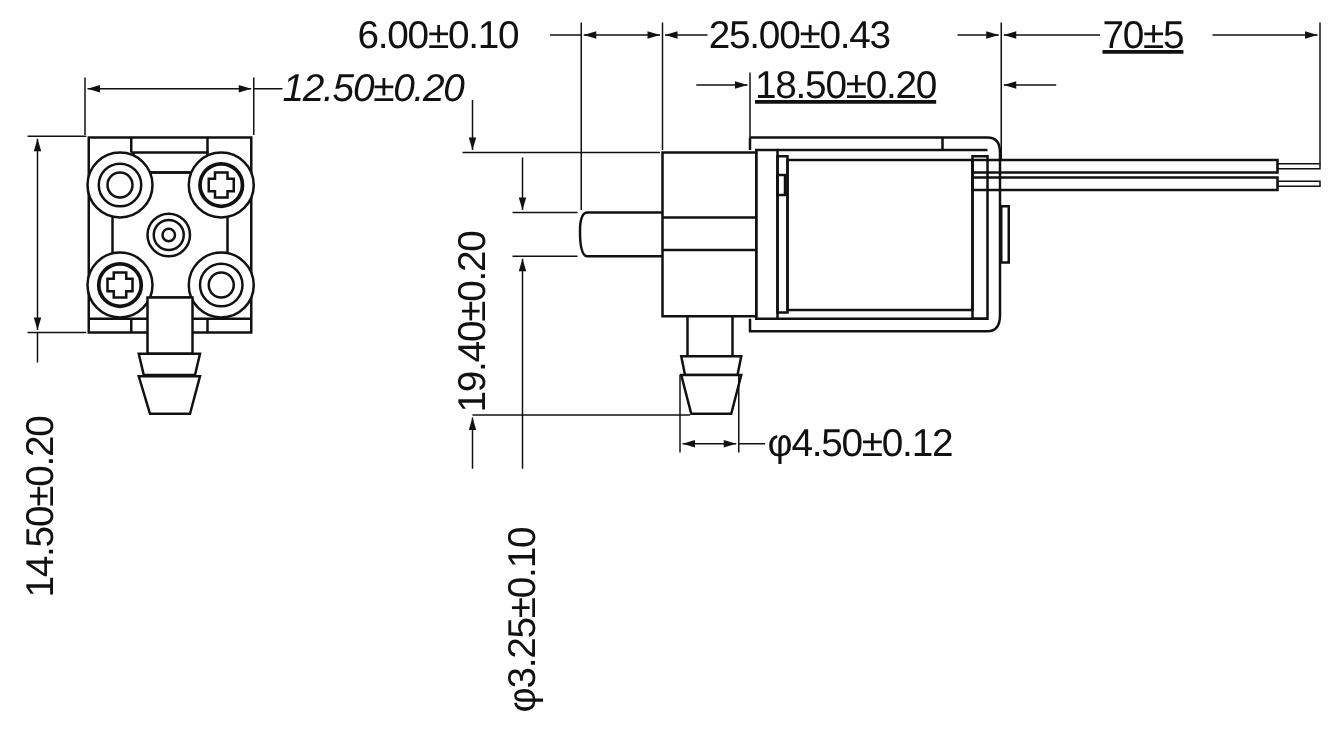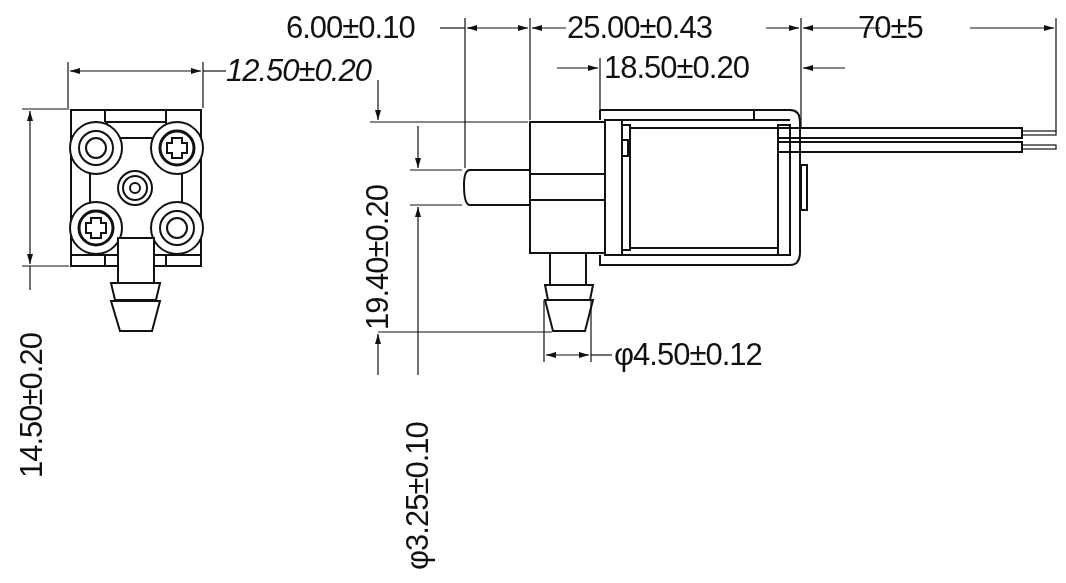--- a/index.html
+++ b/index.html
@@ -145,19 +145,19 @@
 
     <line class="thin" x1="544" y1="300" x2="544" y2="362"></line>
     <line class="thin" x1="591" y1="300" x2="591" y2="362"></line>
     <line class="thin" x1="546" y1="355" x2="589" y2="355" marker-start="url(#arr)" marker-end="url(#arr)"></line>
     <line class="thin" x1="591" y1="355" x2="612" y2="355"></line>
   </g>
 </svg>
 
 <div class="lbl" style="left:268px; top:12px;margin-left:18px;">6.00±0.10</div>
 <div class="lbl" style="left:567px; top:12px;">25.00±0.43</div>
-<div class="lbl" style="left:858px; top:12px;">70±5</div>
-<div class="lbl" style="left:604px; top:52px;">18.50±0.20</div>
+<div class="lbl" style="left:882px; top:12px;text-decoration:underline;">70±5</div>
+<div class="lbl" style="left:604px; top:52px;text-decoration:underline;">18.50±0.20</div>
 <div class="lbl" style="left:226px; top:55px;font-style:italic;">12.50±0.20</div>
 <div class="lbl" style="left:614px; top:339px;">φ4.50±0.12</div>
 <div class="lbl rot" style="left:16px; top:478px;">14.50±0.20</div>
 <div class="lbl rot" style="left:362px; top:330px;">19.40±0.20</div>
 <div class="lbl rot" style="left:402px; top:570px;">φ3.25±0.10</div>
 
 </body></html>

